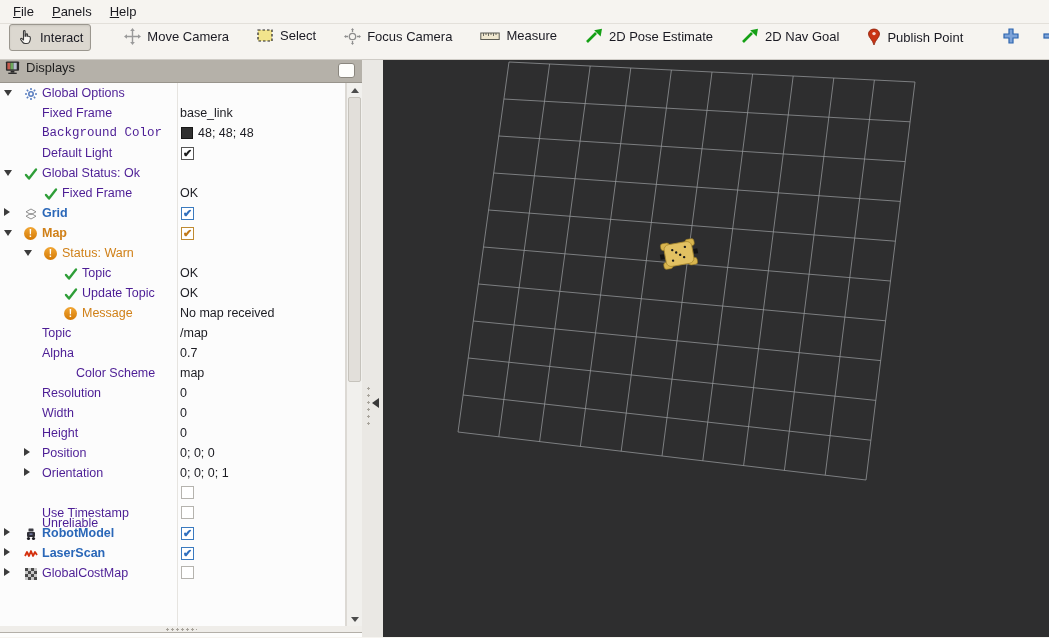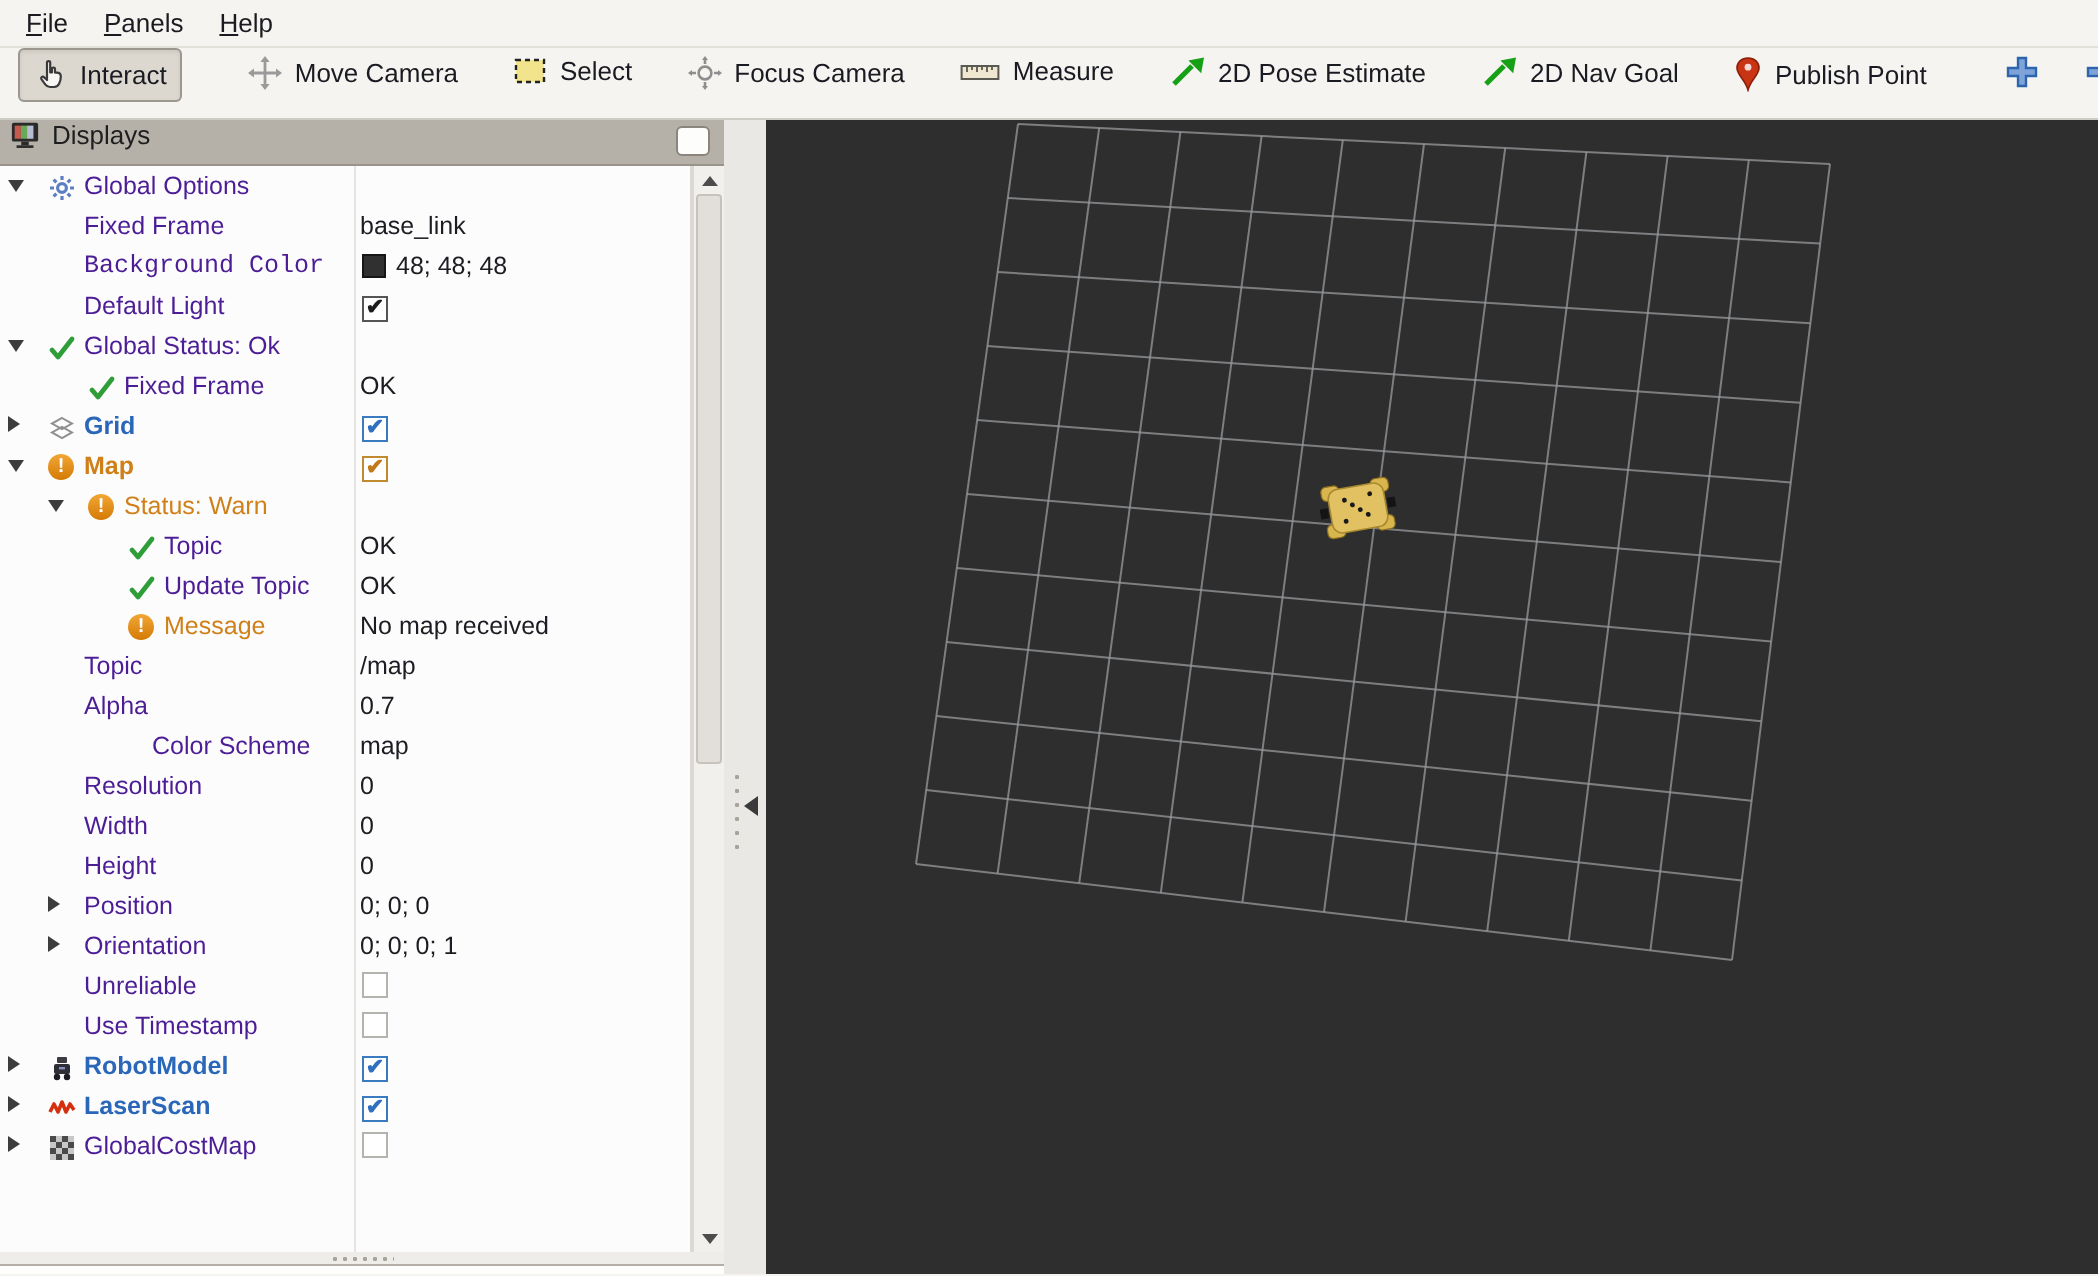--- a/index.html
+++ b/index.html
@@ -328,21 +328,21 @@
             <i class="exp closed" style="left: 24px;"></i>
             <span class="tlabel" style="left: 42px;">Position</span>
             <span class="vcell"><span>0; 0; 0</span></span>
           </div>
           <div class="trow">
             <i class="exp closed" style="left: 24px;"></i>
             <span class="tlabel" style="left: 42px; text-align: right;">Orientation</span>
             <span class="vcell"><span>0; 0; 0; 1</span></span>
           </div>
           <div class="trow">
-            <span class="tlabel" style="left: 42px;">Unreliable</span>
+            <span class="tlabel" style="left: 42px; margin-top: 30px;">Unreliable</span>
             <span class="vcell"><span class="cb"></span></span>
           </div>
           <div class="trow">
             <span class="tlabel" style="left: 42px;">Use Timestamp</span>
             <span class="vcell"><span class="cb"></span></span>
           </div>
           <div class="trow">
             <i class="exp closed" style="left: 4px;"></i>
             <span class="ticn" style="left: 23px;">
               <svg width="14" height="14" viewBox="0 0 14 14">

